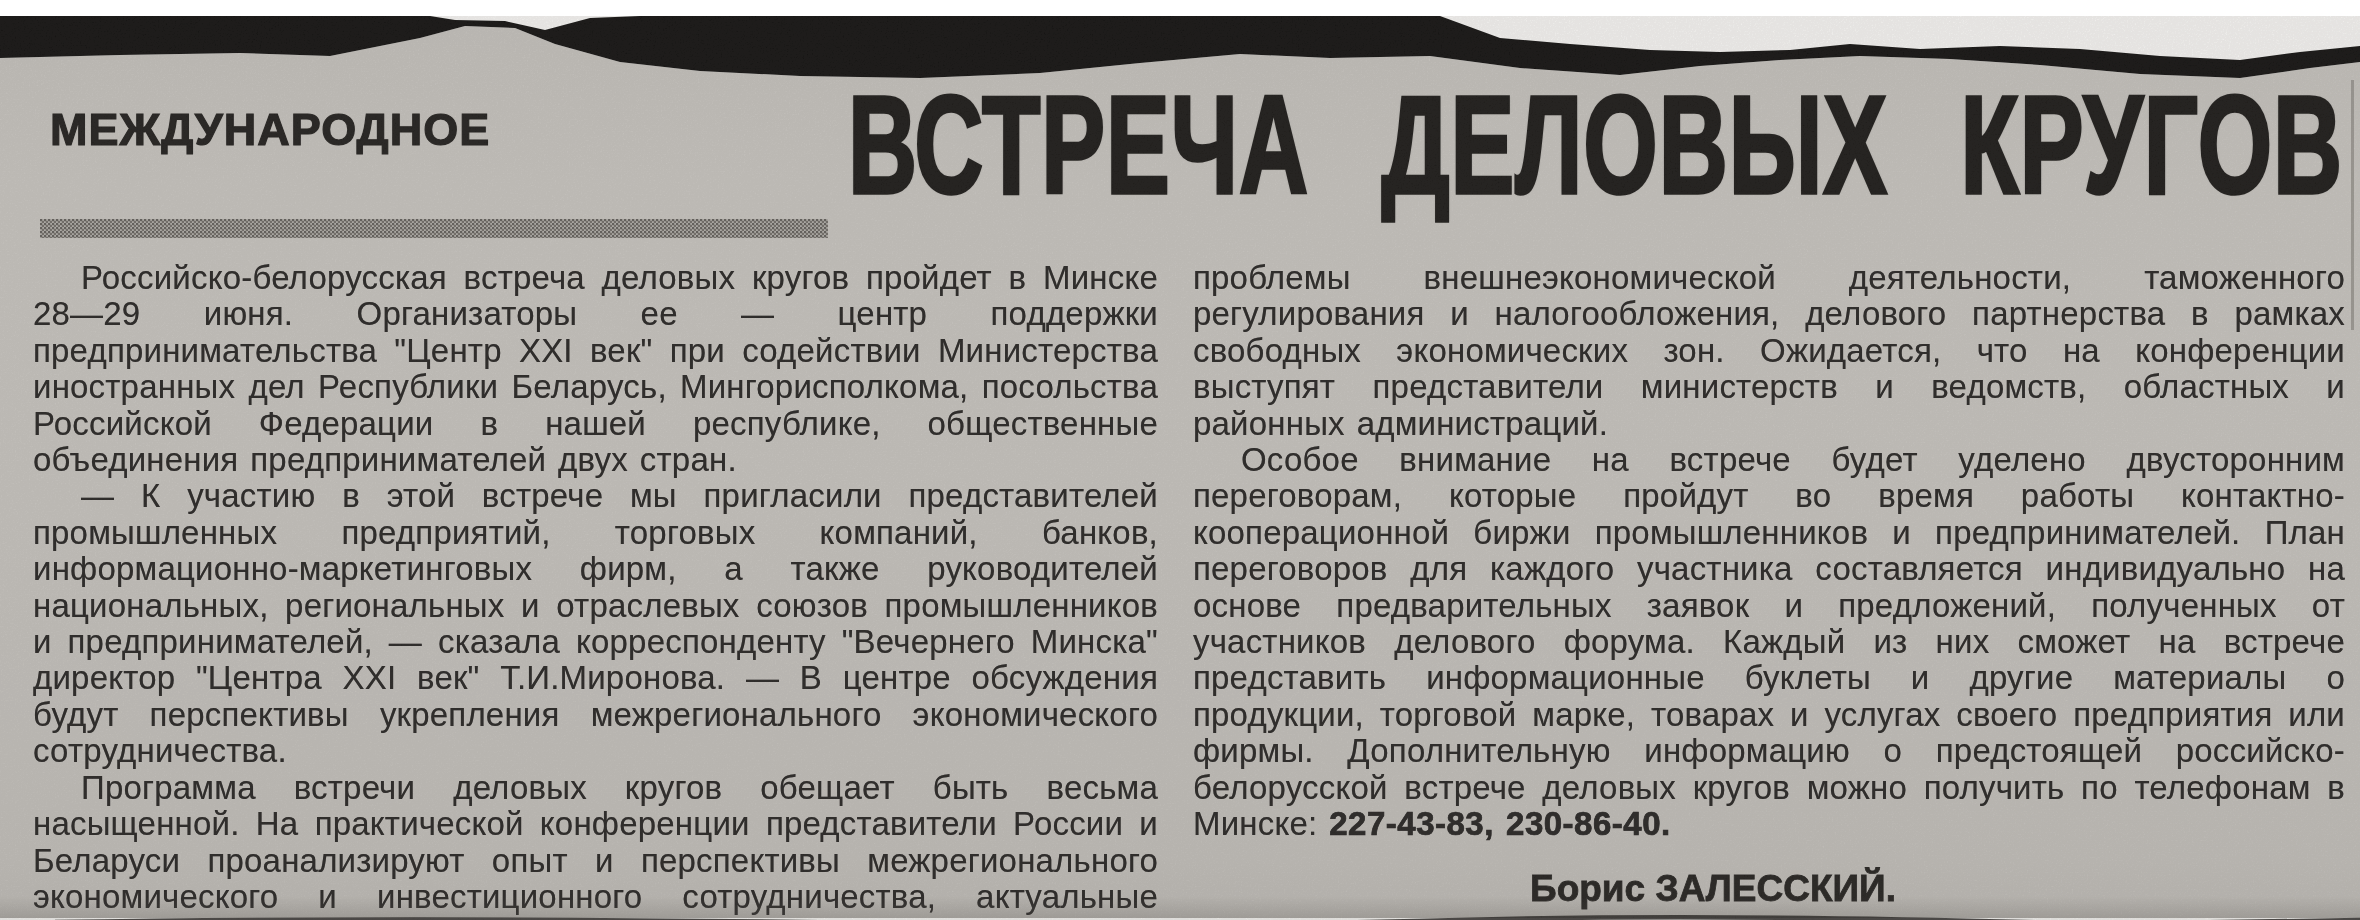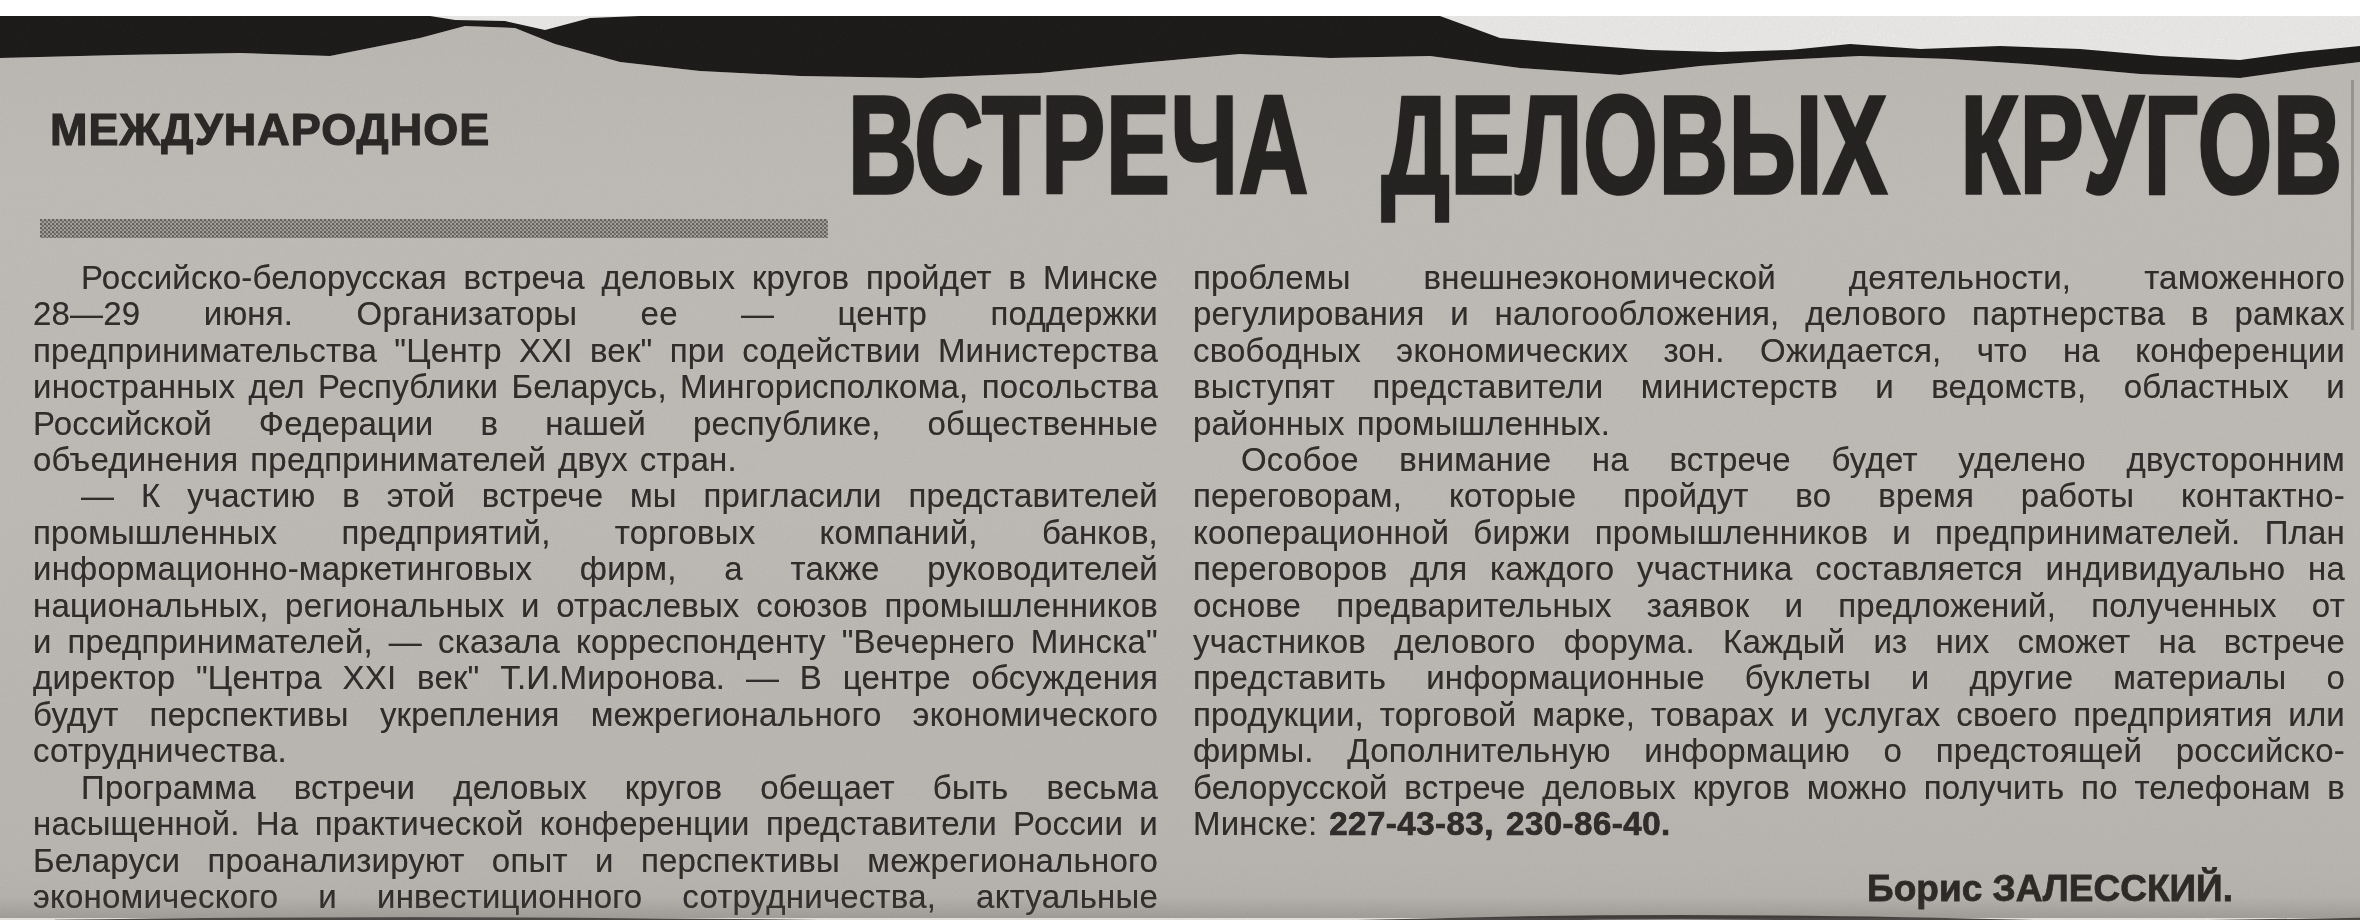--- a/index.html
+++ b/index.html
@@ -55,21 +55,21 @@
   }
   .col p{margin:0;}
   .col p.indent{text-indent:48px;}
   .col-left{left:33px;width:1125px;}
   .col-left p:last-child{text-align-last:justify;}
   .col-right{left:1193px;width:1152px;}
   .phones{font-weight:700;letter-spacing:.5px;-webkit-text-stroke:.7px #232120;}
   
   .byline{
     position:absolute;left:1193px;top:852px;width:1152px;
-    text-align:right;padding-right:112px;box-sizing:border-box;
+    text-align:center;padding-right:112px;box-sizing:border-box;
     font-size:37px;font-weight:700;color:#1f1d1b;
     -webkit-text-stroke:.8px #1f1d1b;
   }
   
   .bottom-strip{
     position:absolute;left:0;bottom:0;width:2360px;height:18px;
     background:linear-gradient(180deg,#f2f1ee 0%,#fbfaf8 100%);
   }
   .bottom-wave{position:absolute;left:0;bottom:8px;width:2360px;height:14px;display:block;}
   .edge-shade-bottom{
@@ -100,21 +100,21 @@
     <span>КРУГОВ</span>
   </h1>
 
   <div class="col col-left">
     <p class="indent">Российско-белорусская встреча деловых кругов пройдет в Минске 28—29 июня. Организаторы ее — центр поддержки предпринимательства "Центр XXI век" при содействии Министерства иностранных дел Республики Беларусь, Мингорисполкома, посольства Российской Федерации в нашей республике, общественные объединения предпринимателей двух стран.</p>
     <p class="indent">— К участию в этой встрече мы пригласили представителей промышленных предприятий, торговых компаний, банков, информационно-маркетинговых фирм, а также руководителей национальных, региональных и отраслевых союзов промышленников и предпринимателей, — сказала корреспонденту "Вечернего Минска" директор "Центра XXI век" Т.И.Миронова. — В центре обсуждения будут перспективы укрепления межрегионального экономического сотрудничества.</p>
     <p class="indent">Программа встречи деловых кругов обещает быть весьма насыщенной. На практической конференции представители России и Беларуси проанализируют опыт и перспективы межрегионального экономического и инвестиционного сотрудничества, актуальные</p>
   </div>
 
   <div class="col col-right">
-    <p>проблемы внешнеэкономической деятельности, таможенного регулирования и налогообложения, делового партнерства в рамках свободных экономических зон. Ожидается, что на конференции выступят представители министерств и ведомств, областных и районных промышленных.</p>
+    <p>проблемы внешнеэкономической деятельности, таможенного регулирования и налогообложения, делового партнерства в рамках свободных экономических зон. Ожидается, что на конференции выступят представители министерств и ведомств, областных и районных администраций.</p>
     <p class="indent"><span>Особое внимание на встрече будет уделено двусторонним переговорам, которые пройдут во время работы контактно-кооперационной биржи промышленников и предпринимателей. План переговоров для каждого участника составляется индивидуально на основе предварительных заявок и предложений, полученных от участников делового форума. Каждый из них сможет на встрече представить информационные буклеты и другие материалы о продукции, торговой марке, товарах и услугах своего предприятия или фирмы. Дополнительную информацию о предстоящей российско-белорусской встрече деловых кругов можно получить по телефонам в Минске: </span><span class="phones">227-43-83, 230-86-40.</span></p>
   </div>
 
   <div class="byline">Борис ЗАЛЕССКИЙ.</div>
 
   <svg class="torn-top" viewBox="0 0 2360 70" preserveAspectRatio="none" aria-hidden="true">
 
     <path fill="#fbfaf8" d="M0,0 L2360,0 L2360,46 L2310,52 L2240,62 L2140,58 L2040,49 L1950,43 L1860,40 L1780,44 L1700,50 L1620,59 L1520,52 L1430,40 L1330,42 L1240,38 L1140,47 L1040,57 L920,62 L800,60 L700,55 L620,46 L555,28 L515,12 L465,10 L420,22 L330,40 L240,37 L120,39 L0,42 Z"></path>
 
     <path fill="#0d0c0b" d="M0,0 L430,0 L455,4 L505,5 L545,14 L590,2 L640,0 L1440,0 L1500,22 L1570,28 L1650,34 L1720,36 L1790,34 L1850,28 L1920,33 L2000,30 L2080,33 L2160,40 L2240,44 L2300,36 L2360,30 L2360,46 L2310,52 L2240,62 L2140,58 L2040,49 L1950,43 L1860,40 L1780,44 L1700,50 L1620,59 L1520,52 L1430,40 L1330,42 L1240,38 L1140,47 L1040,57 L920,62 L800,60 L700,55 L620,46 L555,28 L515,12 L465,10 L420,22 L330,40 L240,37 L120,39 L0,42 Z"></path>

